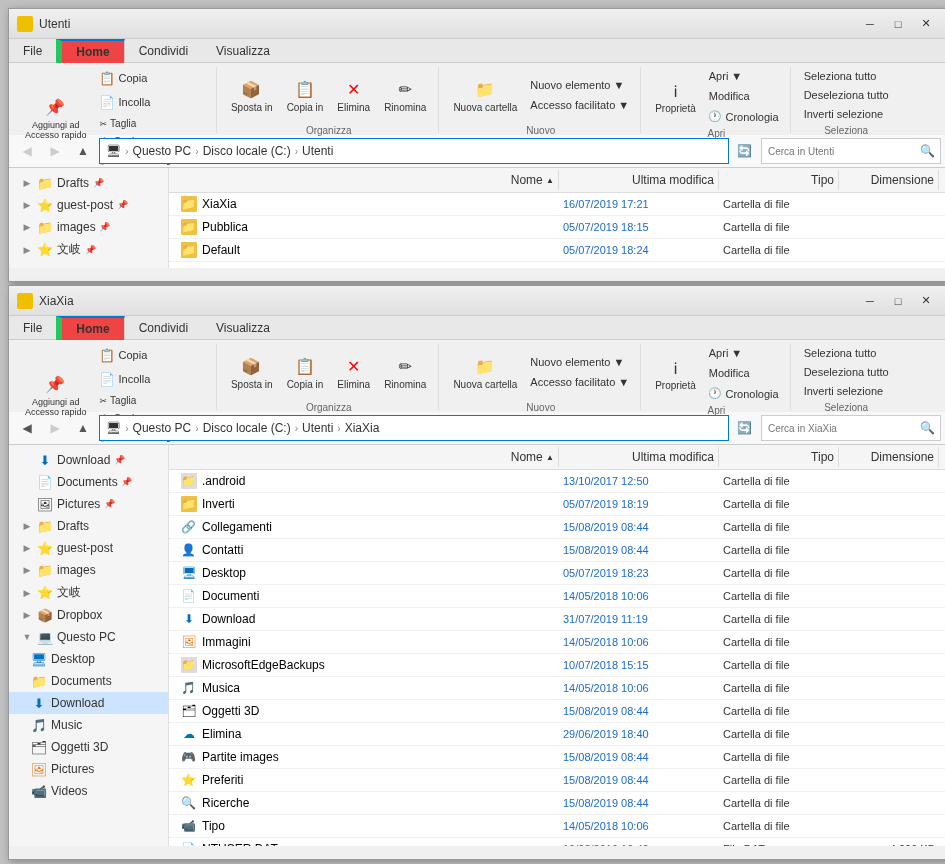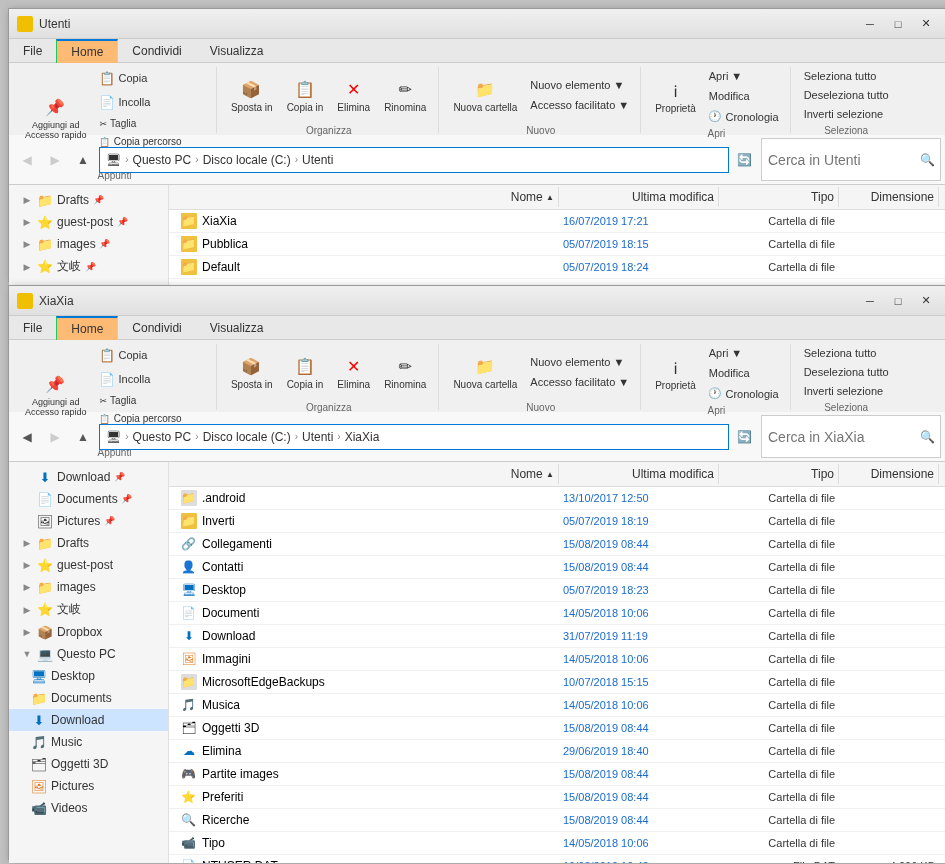--- a/index.html
+++ b/index.html
@@ -58,25 +58,26 @@
 
     .ribbon-tab {
       padding: 4px 14px;
       font-size: 12px;
       cursor: pointer;
       border: none;
       background: transparent;
       color: #333;
     }
     .ribbon-tab.active {
-      background: #fdba74;
+      background: #ef4444;
       border-top: 2px solid #0078d7;
-      border-left: 1px solid #22c55e;
+      border-left: 6px solid #22c55e;
       border-right: 1px solid #ccc;
       margin-bottom: -1px;
+      font-weight: bold;
     }
 
     .ribbon-content {
       display: flex;
       padding: 4px 4px 2px;
       gap: 2px;
       align-items: stretch;
     }
 
     .ribbon-group {
@@ -176,24 +177,24 @@
       gap: 4px;
     }
 
     .path-segment {
       display: flex; align-items: center; gap: 2px; cursor: pointer;
     }
     .path-sep { color: #888; font-size: 10px; }
 
     .search-box {
       width: 180px;
-      height: 43px;
+      height: 26px;
       border: 1px solid #ccc;
       padding: 0 24px 0 6px;
-      font-size: 14px;
+      font-size: 10px;
       background: white;
       position: relative;
     }
 
     .search-wrapper {
       position: relative;
       display: flex; align-items: center;
     }
     .search-icon-inside {
       position: absolute;
@@ -297,21 +298,21 @@
     }
 
     .file-icon {
       width: 16px; height: 16px;
       display: flex; align-items: center; justify-content: center;
       font-size: 12px;
       flex-shrink: 0;
     }
 
     .file-date { color: #1a6bcc; font-size: 11px; padding: 2px 4px; }
-    .file-type { color: #333; font-size: 11px; padding: 2px 4px; text-align: right; }
+    .file-type { color: #333; font-size: 11px; padding: 2px 4px; }
     .file-size { color: #333; font-size: 11px; padding: 2px 4px; text-align: right; }
 
     
     ::-webkit-scrollbar { width: 8px; height: 8px; }
     ::-webkit-scrollbar-track { background: #f0f0f0; }
     ::-webkit-scrollbar-thumb { background: #bbb; border-radius: 4px; }
 
     
     .icon-download { color: #0070c0; }
     .icon-images { color: #e67817; }

